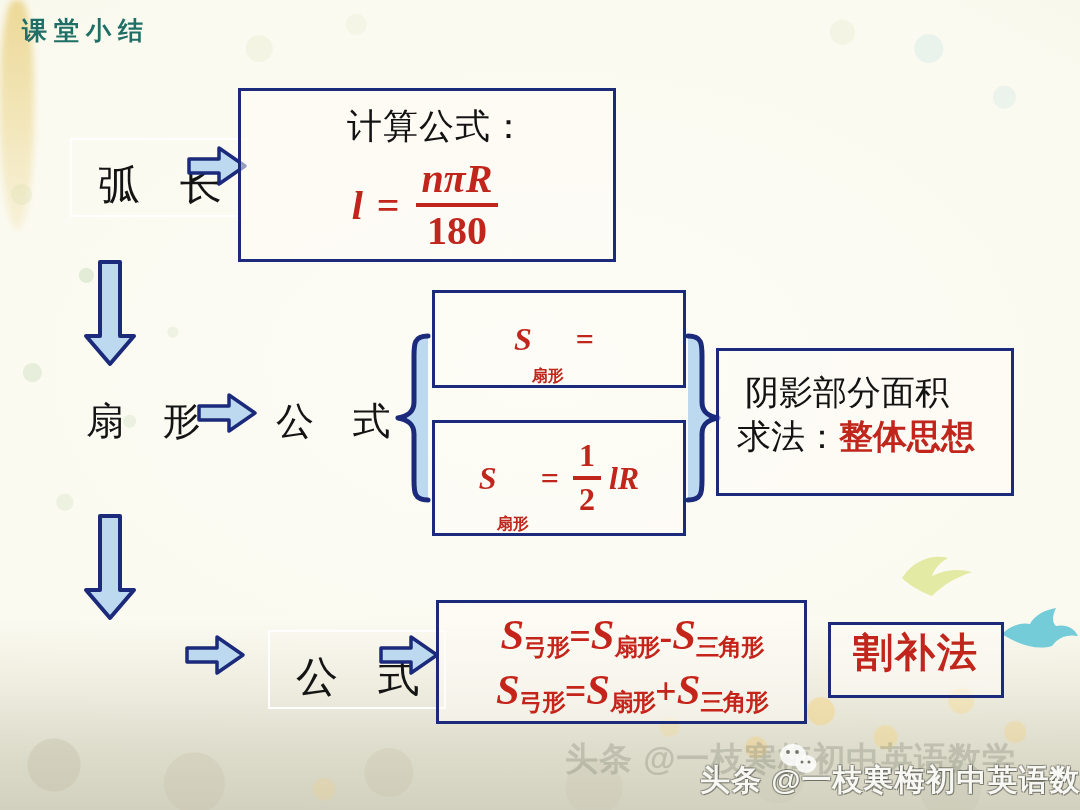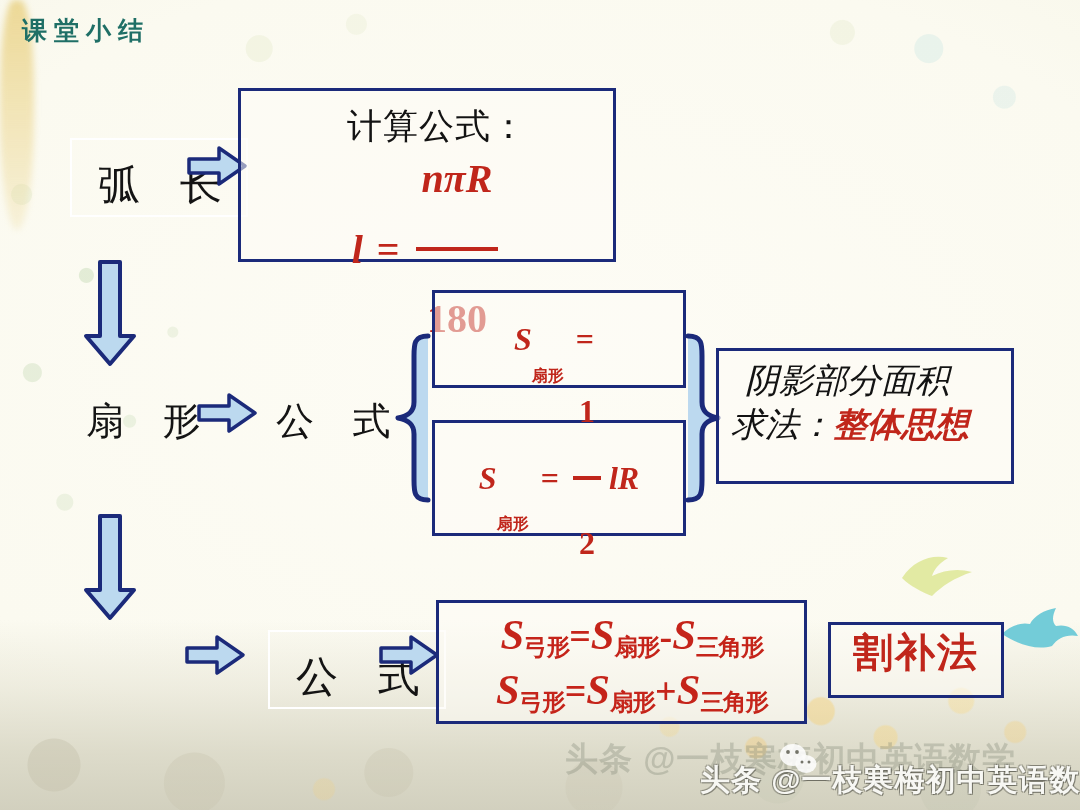--- a/index.html
+++ b/index.html
@@ -203,21 +203,20 @@
     align-items: center;
     justify-content: center;
   }
   .math .up { font-style: normal; }
   .frac {
     display: inline-flex;
     flex-direction: column;
     align-items: center;
     vertical-align: middle;
     margin: 0 4px;
-    gap: 44px;
   }
   .frac .num, .frac .den { padding: 0 6px; line-height: 1.05; }
   .frac .bar {
     width: 100%;
     height: 4px;
     background: #c0261b;
     margin: 3px 0;
   }
   .sub {
     font-size: .50em;
@@ -363,23 +362,23 @@
         <span class="den up">2</span>
       </span>
       <span style="margin-left:4px;">lR</span>
     </div>
   </div>
 
   <svg class="node" style="left:680px; top:330px; width:44px; height:176px;" viewBox="0 0 44 176">
     <path d="M8 6 C22 6 22 14 22 26 L22 72 C22 82 28 86 38 88 C28 90 22 94 22 104 L22 150 C22 162 22 170 8 170" fill="#bcd9ef" stroke="#1b2a7a" stroke-width="5" stroke-linejoin="round" stroke-linecap="round"></path>
   </svg>
 
-  <div class="node panel" style="left:716px; top:348px; width:292px; height:122px; padding:8px 0 0 0;font-style:italic;">
+  <div class="node panel" style="left:716px; top:348px; width:292px; height:122px; padding:20px 0 0 0;">
     <div class="text-panel-line" style="margin-left:26px;">阴影部分面积</div>
-    <div class="text-panel-line" style="margin-left:12px;">
+    <div class="text-panel-line" style="margin-left:18px;">
       <span>求法：</span><span class="accent-red">整体思想</span>
     </div>
   </div>
 
   <svg class="node" style="left:82px; top:512px; width:56px; height:110px;" viewBox="0 0 56 110">
     <path d="M18 4 L38 4 L38 78 L52 78 L28 106 L4 78 L18 78 Z" fill="#bcd9ef" stroke="#1b2a7a" stroke-width="4" stroke-linejoin="round"></path>
   </svg>
 
 
   <svg class="node" style="left:184px; top:632px; width:62px; height:46px;" viewBox="0 0 62 46">

